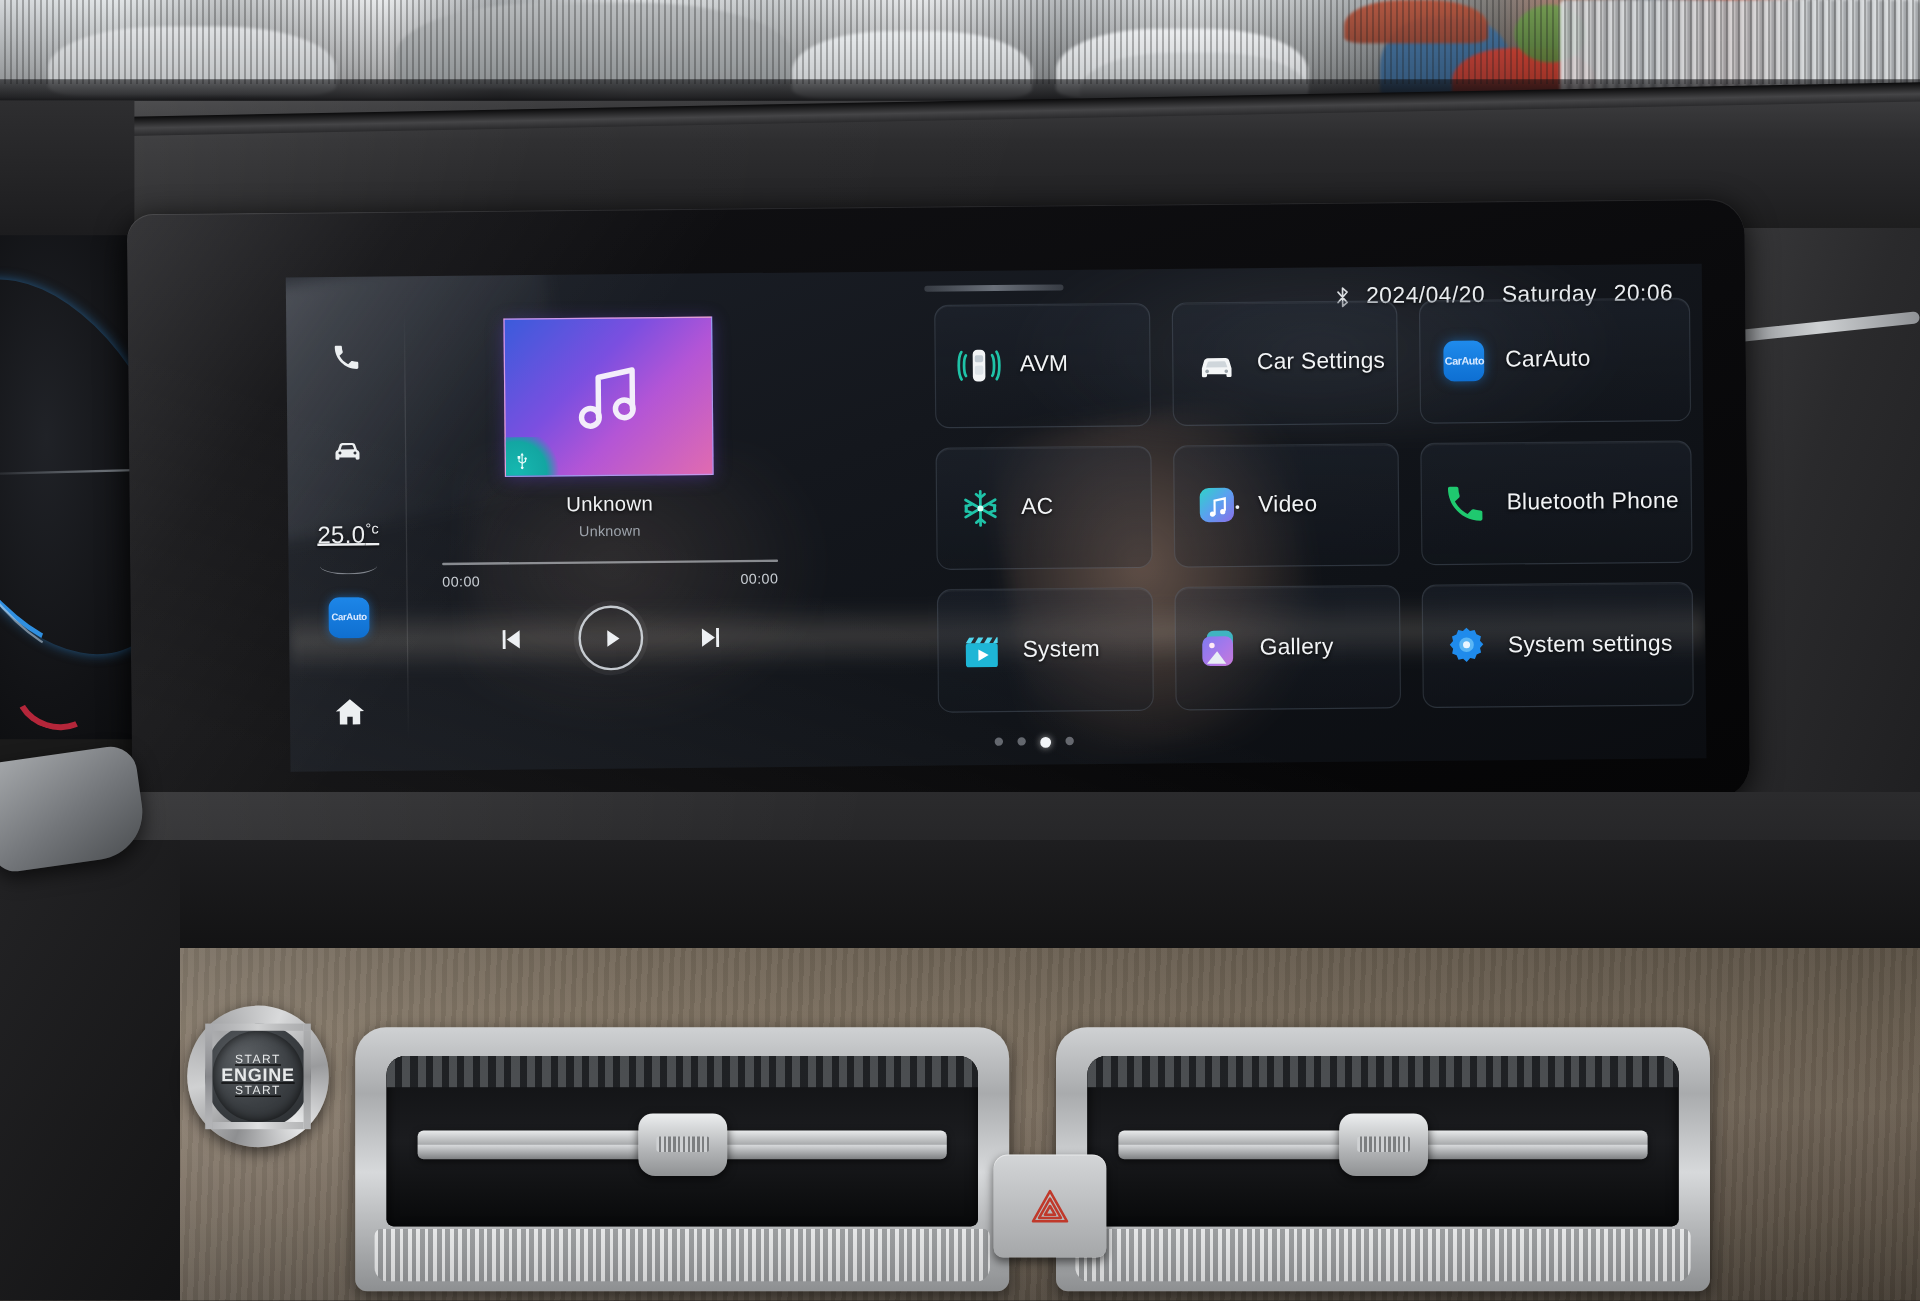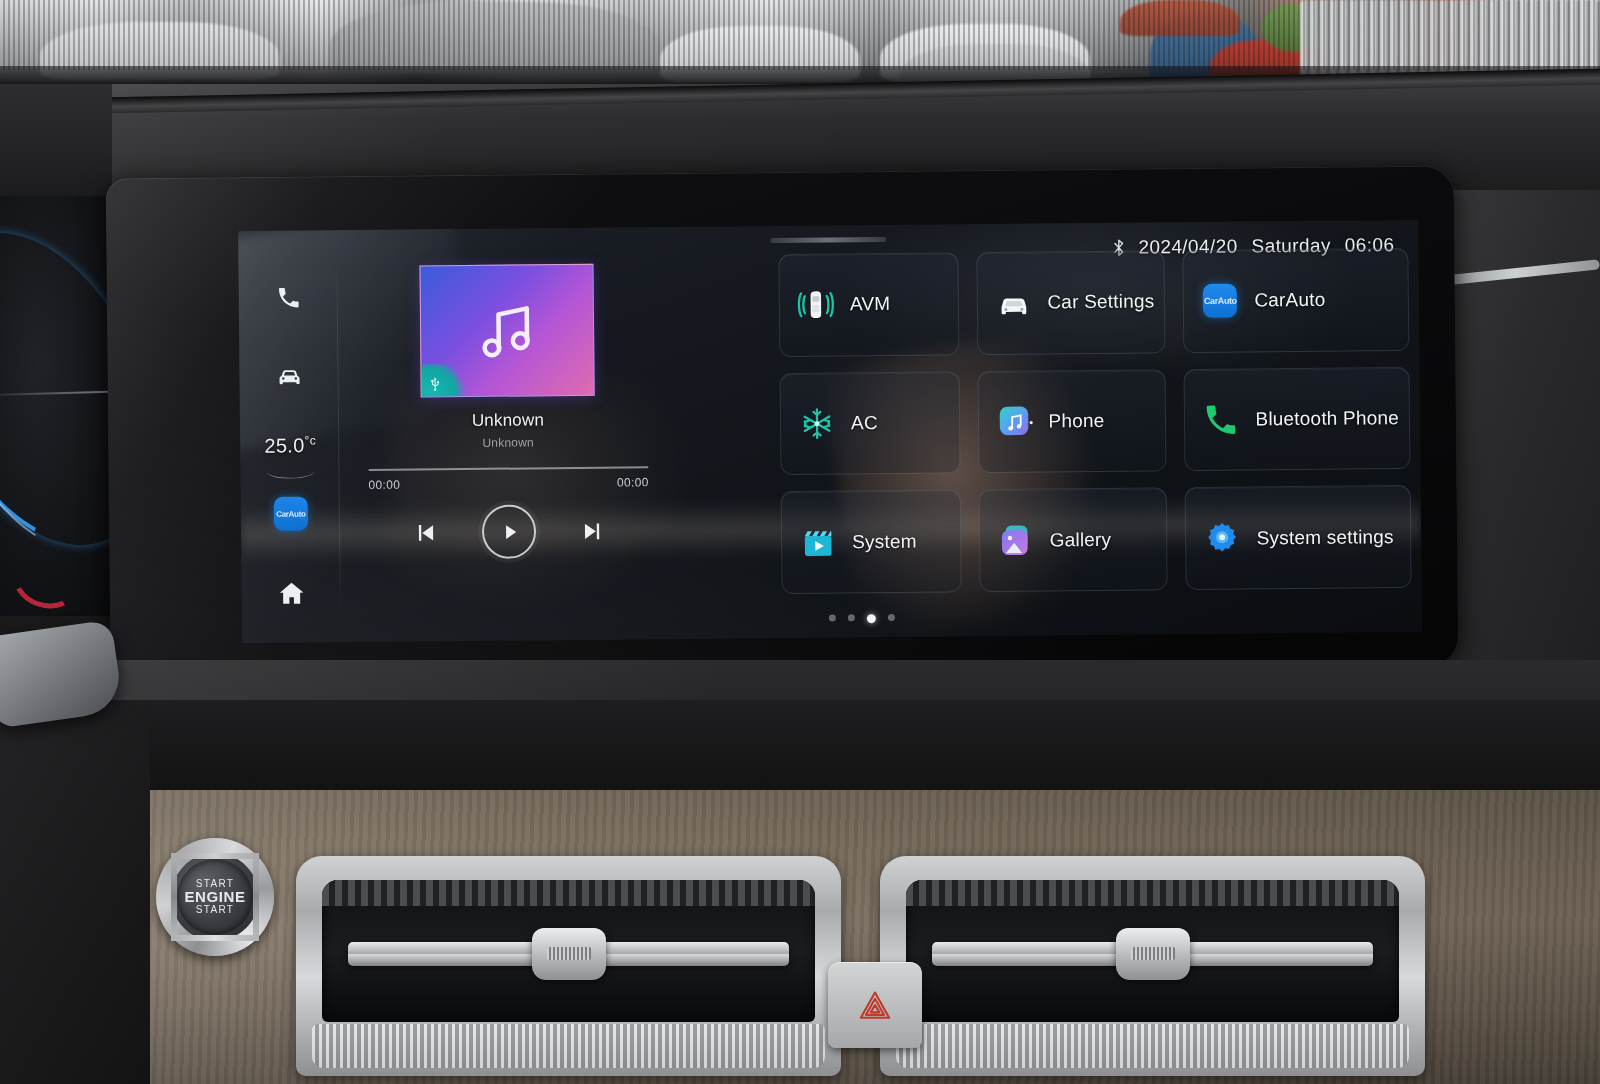--- a/index.html
+++ b/index.html
@@ -159,20 +159,21 @@
   
   .rail {
     position:absolute; left:14px; top:26px; width:72px; height:370px;
     display:flex; flex-direction:column; align-items:center;
     justify-content:space-between; padding:18px 0 10px; z-index:6;
   }
   .rail-btn { width:46px; height:46px; display:flex; align-items:center; justify-content:center; }
   .rail-temp {
     color:#eceef0; font-size:20px; letter-spacing:.3px; position:relative; white-space:nowrap;
     text-shadow:0 1px 3px rgba(0,0,0,.8);
+    text-decoration:underline;
   }
   .rail-temp sup { font-size:12px; vertical-align: super; }
   .rail-temp::after {
     content:""; position:absolute; left:2px; right:2px; top:30px; height:14px;
     border-bottom:1.5px solid rgba(205,212,220,.55); border-radius:50%;
   }
   .rail-carauto-ic {
     width:34px; height:34px; border-radius:9px;
     background: linear-gradient(180deg,#1d86e8,#0f6fd0);
     display:flex; align-items:center; justify-content:center;
@@ -279,21 +280,21 @@
     content:""; position:absolute; inset:0;
     background: linear-gradient(105deg, rgba(255,255,255,.14) 0%, rgba(255,255,255,.03) 30%, rgba(0,0,0,.18) 100%);
   }
 
   
   .startstop {
     position:absolute; left:156px; top:838px; width:118px; height:118px;
     border-radius:50%;
     background: conic-gradient(from 20deg, #d9dadb, #9a9b9d, #e8e9ea, #8e8f91, #d0d1d2, #a6a7a9, #d9dadb);
     box-shadow: 0 4px 12px rgba(0,0,0,.6);
-    display:flex; align-items:center; justify-content:center;
+    display:flex; align-items:center; justify-content:center;text-decoration:underline;
   }
   .startstop-in {
     width:88px; height:88px; border-radius:50%;
     background: radial-gradient(circle at 35% 30%, #5c6064 0%, #3b3f43 55%, #2a2d30 100%);
     border: 6px solid; border-image: conic-gradient(#cfd0d1,#8a8b8d,#e0e1e2,#85868a,#cfd0d1) 1;
     display:flex; align-items:center; justify-content:center; flex-direction:column;
     color:#e7e9ea; line-height:1.05; text-align:center;
     box-shadow: inset 0 0 10px rgba(0,0,0,.7);
   }
   .ss-sm { font-size:10px; letter-spacing:1.3px; }
@@ -437,21 +438,21 @@
 
       <div class="statusbar">
         <span>
           <svg class="bt-icon" viewBox="0 0 24 36" fill="none" stroke="#e9ecef" stroke-width="2.6" stroke-linejoin="round" stroke-linecap="round">
             <path d="M5 10 L19 26 L12 32 L12 4 L19 10 L5 26"></path>
           </svg>
         </span>
         <span class="dt">
           <span>2024/04/20</span>
           <span>Saturday</span>
-          <span>06:06</span>
+          <span>20:06</span>
         </span>
       </div>
 
       <div class="rail">
         <div class="rail-btn">
           <svg viewBox="0 0 24 24" fill="#eceff1" width="26" height="26">
             <path d="M6.6 10.8c1.4 2.8 3.8 5.1 6.6 6.6l2.2-2.2c.3-.3.7-.4 1-.2 1.2.4 2.4.6 3.6.6.6 0 1 .4 1 1V20c0 .6-.4 1-1 1C10.7 21 3 13.3 3 4c0-.6.4-1 1-1h3.5c.6 0 1 .4 1 1 0 1.3.2 2.5.6 3.6.1.4 0 .8-.2 1.1l-2.3 2.1z"></path>
           </svg>
         </div>
         <div class="rail-btn">
@@ -575,21 +576,21 @@
                     <stop offset="1" stop-color="#8b6ee8"></stop>
                 </linearGradient>
               </defs>
               <rect x="4" y="4" width="30" height="30" rx="8" fill="url(#gmedia)"></rect>
               <path d="M17 27V15.2l9-1.9v10.1" fill="none" stroke="#ffffff" stroke-width="1.9" stroke-linecap="round"></path>
               <circle cx="15.1" cy="26.9" r="2.3" fill="#ffffff"></circle>
               <circle cx="24.1" cy="24.9" r="2.3" fill="#ffffff"></circle>
               <circle cx="37" cy="21" r="1.7" fill="#eef2f6"></circle>
             </svg>
           </span>
-          <span class="tile-label">Phone</span>
+          <span class="tile-label">Video</span>
         </div>
 
         <div class="tile">
           <span class="tile-ic">
             <svg viewBox="0 0 24 24" fill="#1fc96f" width="34" height="34">
               <path d="M6.6 10.8c1.4 2.8 3.8 5.1 6.6 6.6l2.2-2.2c.3-.3.7-.4 1-.2 1.2.4 2.4.6 3.6.6.6 0 1 .4 1 1V20c0 .6-.4 1-1 1C10.7 21 3 13.3 3 4c0-.6.4-1 1-1h3.5c.6 0 1 .4 1 1 0 1.3.2 2.5.6 3.6.1.4 0 .8-.2 1.1l-2.3 2.1z"></path>
             </svg>
           </span>
           <span class="tile-label">Bluetooth Phone</span>
         </div>

